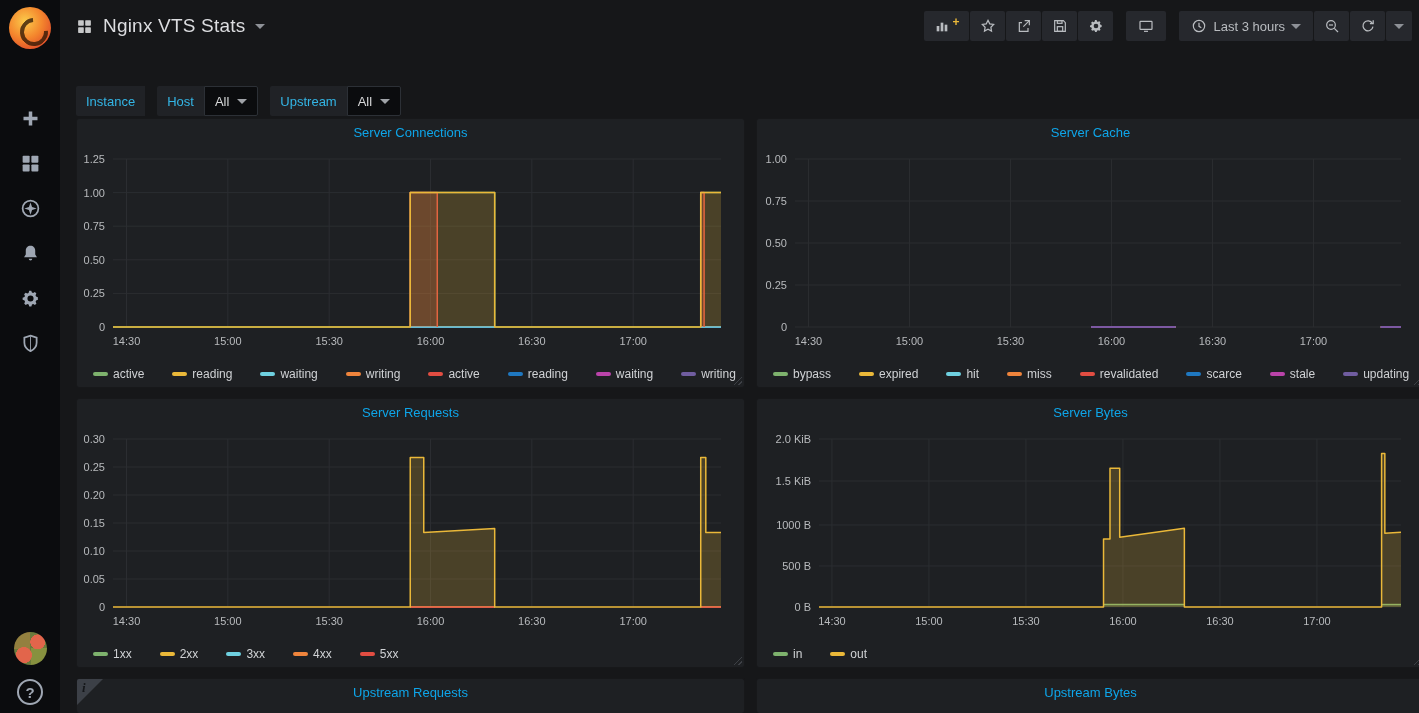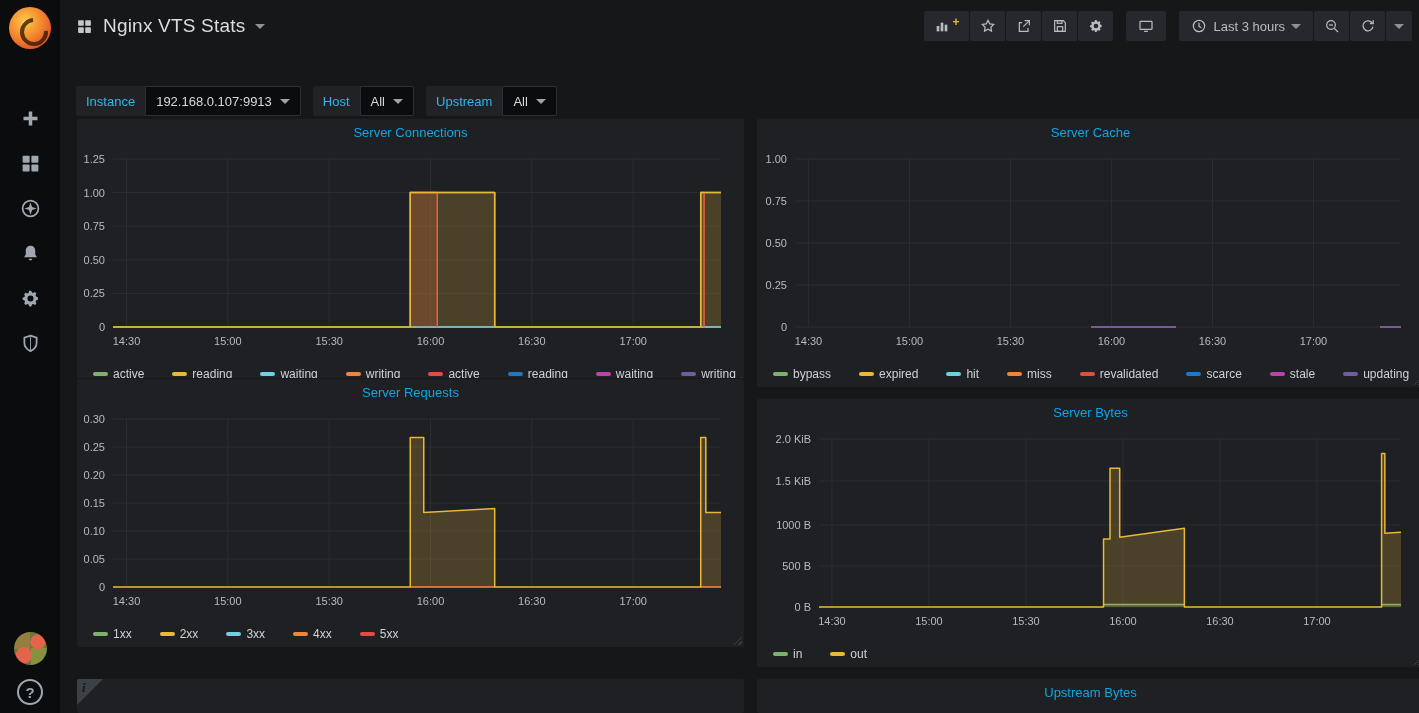--- a/index.html
+++ b/index.html
@@ -230,24 +230,20 @@
     </div>
     <div class="tb-btn" style="min-width:24px;">
       <span class="caret"></span>
     </div>
   </div>
 </header>
 
 <div class="filters">
   <div class="filter-group">
     <span class="f-label">Instance</span>
-    <span class="f-value">
-      <span>192.168.0.107:9913</span>
-      <span class="caret"></span>
-    </span>
   </div>
   <div class="filter-group">
     <span class="f-label">Host</span>
     <span class="f-value">
       <span>All</span>
       <span class="caret"></span>
     </span>
   </div>
   <div class="filter-group">
     <span class="f-label">Upstream</span>
@@ -412,21 +408,21 @@
         <span>stale</span>
       </span>
       <span class="legend-item">
         <span class="legend-dash" style="background: rgb(112, 93, 160);"></span>
         <span>updating</span>
       </span>
     </div>
   <div class="resize-handle"></div>
 </section>
 
-<section class="panel" style="left:76px; top:378px;">
+<section class="panel" style="left:76px; top:398px;">
   <div class="panel-title">Server Requests</div>
   <div class="panel-plot"><svg width="667" height="212" viewBox="0 0 667 212">
         <line x1="36" y1="12" x2="644" y2="12" stroke="#2b2d31" stroke-width="1"></line>
         <text x="28" y="16" text-anchor="end" fill="#b8babd" font-size="11px">0.30</text>
         <line x1="36" y1="40" x2="644" y2="40" stroke="#2b2d31" stroke-width="1"></line>
         <text x="28" y="44" text-anchor="end" fill="#b8babd" font-size="11px">0.25</text>
         <line x1="36" y1="67.99999999999999" x2="644" y2="67.99999999999999" stroke="#2b2d31" stroke-width="1"></line>
         <text x="28" y="71.99999999999999" text-anchor="end" fill="#b8babd" font-size="11px">0.20</text>
         <line x1="36" y1="96" x2="644" y2="96" stroke="#2b2d31" stroke-width="1"></line>
         <text x="28" y="100" text-anchor="end" fill="#b8babd" font-size="11px">0.15</text>
@@ -526,17 +522,18 @@
         <span>out</span>
       </span>
     </div>
   <div class="resize-handle"></div>
 </section>
 
 <section class="panel partial" style="left:76px; top:678px;">
   <div class="info-corner">
       <span>i</span>
     </div>
+  <div class="panel-title">Upstream Requests</div>
 </section>
 
 <section class="panel partial" style="left:756px; top:678px;">
   <div class="panel-title">Upstream Bytes</div>
 </section>
 
 </body></html>

